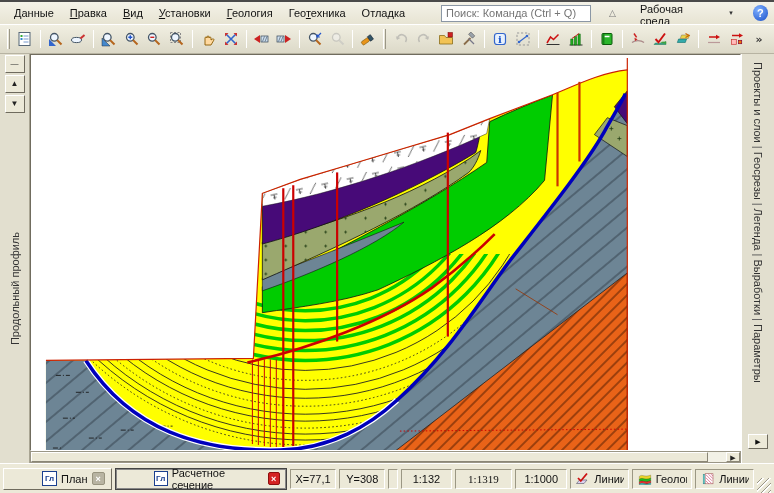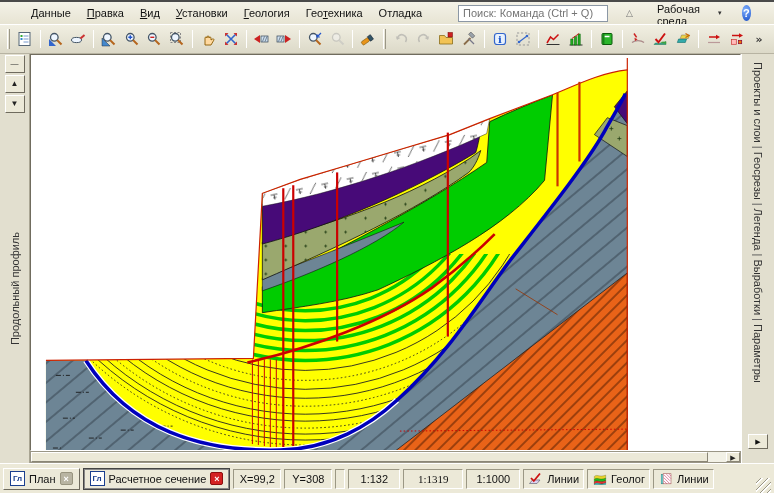--- a/index.html
+++ b/index.html
@@ -1,19 +1,19 @@
 <!DOCTYPE html>
 <html><head>
 <meta charset="utf-8">
 <style>
   html,body{margin:0;padding:0;background:#9a9a9a;}
   *{box-sizing:border-box;}
   #app{width:774px;height:493px;background:#ece9d8;font-family:"Liberation Sans","DejaVu Sans",sans-serif;font-size:11px;color:#111;border-top:2px solid #4a4a4a;display:flex;flex-direction:column;overflow:hidden;}
   
-  .menubar{height:22px;display:flex;align-items:center;padding:0 23px;gap:14px;background:linear-gradient(#f4f2e8,#e7e4d3);}
+  .menubar{height:22px;display:flex;align-items:center;padding:0 6px;gap:14px;background:linear-gradient(#f4f2e8,#e7e4d3);}
   .mi{padding:2px 8px;cursor:default;}
   .mi u{text-decoration:underline;}
   .menubar .spacer{flex:1;}
   .searchbox{width:150px;height:17px;border:1px solid #8b97a5;background:#fff;font-size:11px;padding:0 4px;color:#333;font-family:"Liberation Sans",sans-serif;}
   .tri{color:#777;font-size:9px;margin:0 4px;}
   .wslabel{margin:4px 2px 0 6px;}
   .caret{font-size:7px;color:#333;margin-right:6px;}
   .help{width:16px;height:16px;border-radius:50%;background:radial-gradient(circle at 35% 30%,#7fb0ff,#1a50c8);color:#fff;font-weight:bold;font-size:11px;display:flex;align-items:center;justify-content:center;}
   
   .toolbar{height:30px;display:flex;align-items:center;padding:0 4px;gap:1px;background:linear-gradient(#f1efe2,#dcd9c8);border-top:1px solid #fff;border-bottom:1px solid #b7b3a2;}
@@ -36,21 +36,21 @@
   .canvas{height:399px;border:1px solid;border-color:#706c5e #fff #fff #706c5e;background:#fff;overflow:hidden;}
   .canvas svg{display:block;}
   .hscroll{height:12px;border:1px solid #9a9686;background:#f2f1e6;display:flex;align-items:stretch;}
   .hthumb{flex:1;margin:0;background:#ece9d8;border:1px solid;border-color:#fff #8a8676 #8a8676 #fff;}
   .htrack{width:18px;}
   .hbtn{width:14px;background:#ece9d8;border:1px solid;border-color:#fff #8a8676 #8a8676 #fff;font-size:7px;line-height:10px;text-align:center;color:#222;}
   
   .statusbar{height:30px;display:flex;align-items:center;gap:3px;padding:0 3px;background:#ece9d8;border-top:1px solid #fff;}
   .doctab{height:22px;display:flex;align-items:center;gap:4px;padding:0 6px;background:#ece9d8;border:1px solid;border-color:#fff #6f6b5e #6f6b5e #fff;}
   .doctab.active{border:1px solid #444;box-shadow:inset 0 0 0 1px #888;}
-  .gl{width:15px;height:15px;background:#fff;border:1px solid #1a3f8f;color:#1a3f8f;font-weight:bold;font-size:8px;display:flex;align-items:center;justify-content:center;}
+  .gl{width:15px;height:15px;background:#fff;border:1px solid #1a3f8f;color:#1a3f8f;font-weight:bold;font-size:8px;display:flex;align-items:center;justify-content:center;margin-left:32px;}
   .xbtn{width:13px;height:13px;border-radius:2px;color:#fff;font-size:9px;font-weight:bold;display:flex;align-items:center;justify-content:center;}
   .xbtn.gray{background:#b8b4a2;border:1px solid #98947f;}
   .xbtn.red{background:#d42222;border:1px solid #8d0f0f;}
   .cell{height:20px;display:flex;align-items:center;justify-content:center;padding:0 4px;background:#ece9d8;border:1px solid;border-color:#9b9784 #fff #fff #9b9784;white-space:nowrap;overflow:hidden;}
   .cell.xc{width:48px;}
   .cell.yc{width:48px;}
   .cell.empty{width:9px;}
   .cell.s1{width:52px;}.cell.s2{width:60px;font-family:Liberation Serif, serif;}.cell.s3{width:54px;}
   .toggle{height:20px;display:flex;align-items:center;gap:3px;padding:0 4px;background:#ece9d8;border:1px solid;border-color:#9b9784 #fff #fff #9b9784;white-space:nowrap;overflow:hidden;}
   .toggle svg{width:16px;height:14px;flex:0 0 auto;}
@@ -527,21 +527,21 @@
     <div class="doctab">
       <span class="gl">Гл</span>
       <span>План</span>
       <span class="xbtn gray">×</span>
     </div>
     <div class="doctab active">
       <span class="gl">Гл</span>
       <span>Расчетное сечение</span>
       <span class="xbtn red">×</span>
     </div>
-    <div class="cell xc">X=99,2</div>
+    <div class="cell xc">X=77,1</div>
     <div class="cell yc">Y=308</div>
     <div class="cell empty"></div>
     <div class="cell s1">1:132</div>
     <div class="cell s2">1:1319</div>
     <div class="cell s3">1:1000</div>
     <div class="toggle">
       <svg viewBox="0 0 16 14">
           <use href="#sym-check-toggle"></use>
         </svg>
       <span class="tl">Линии</span>

